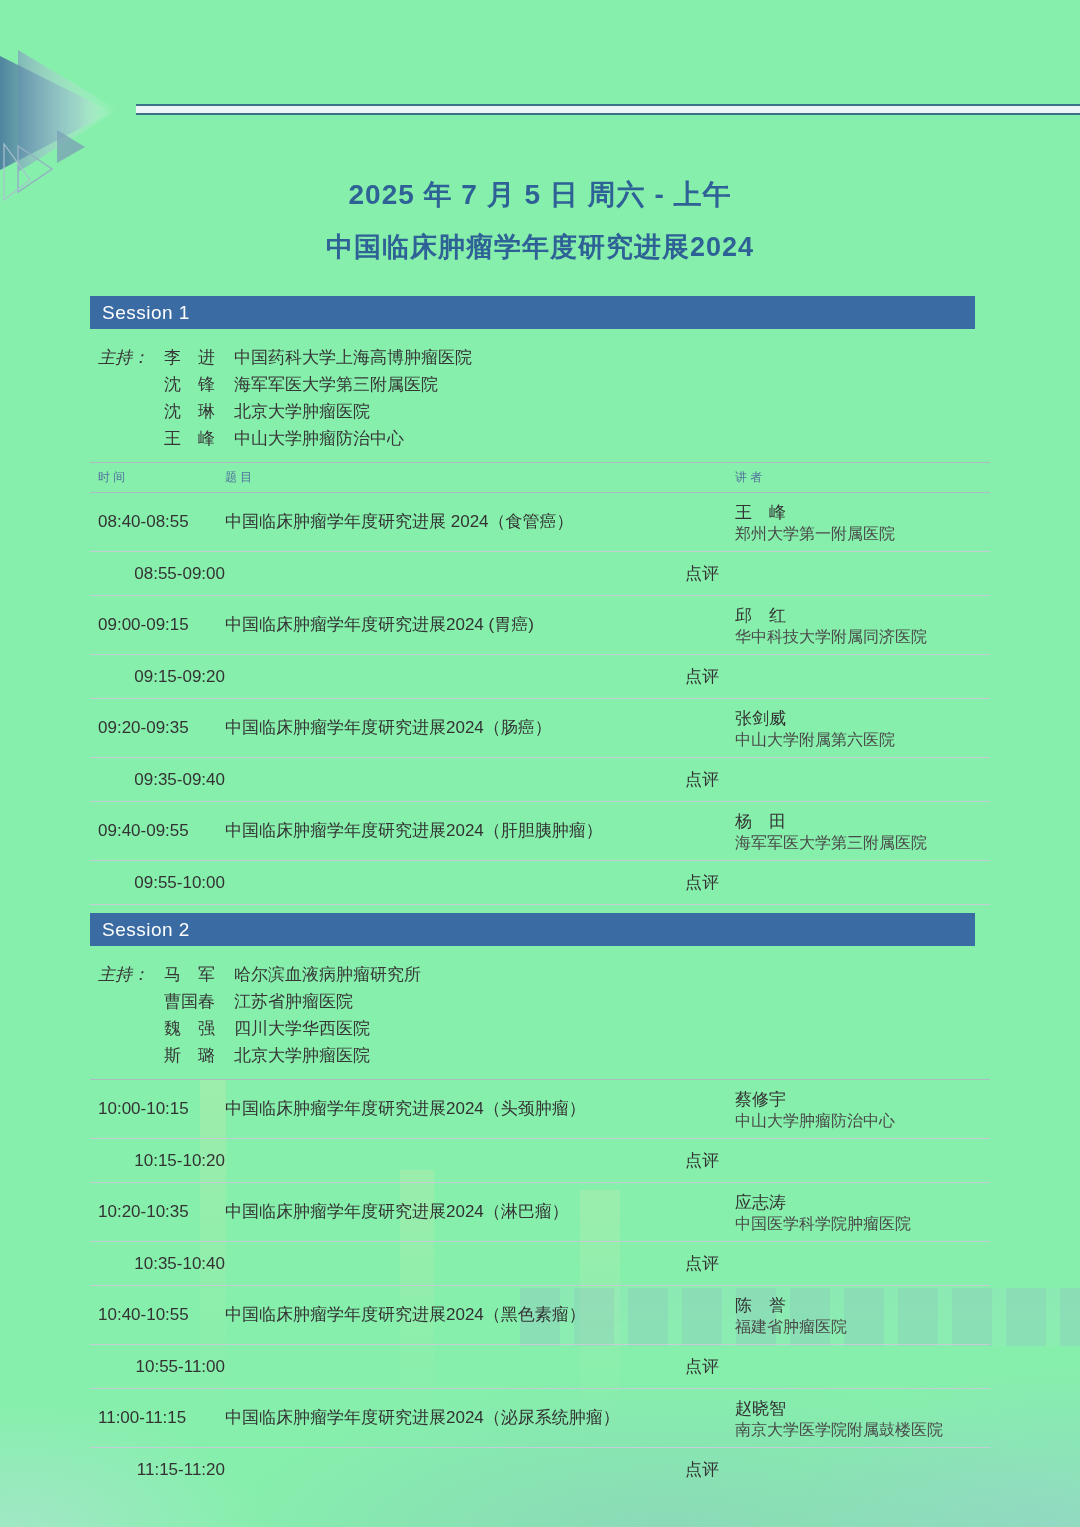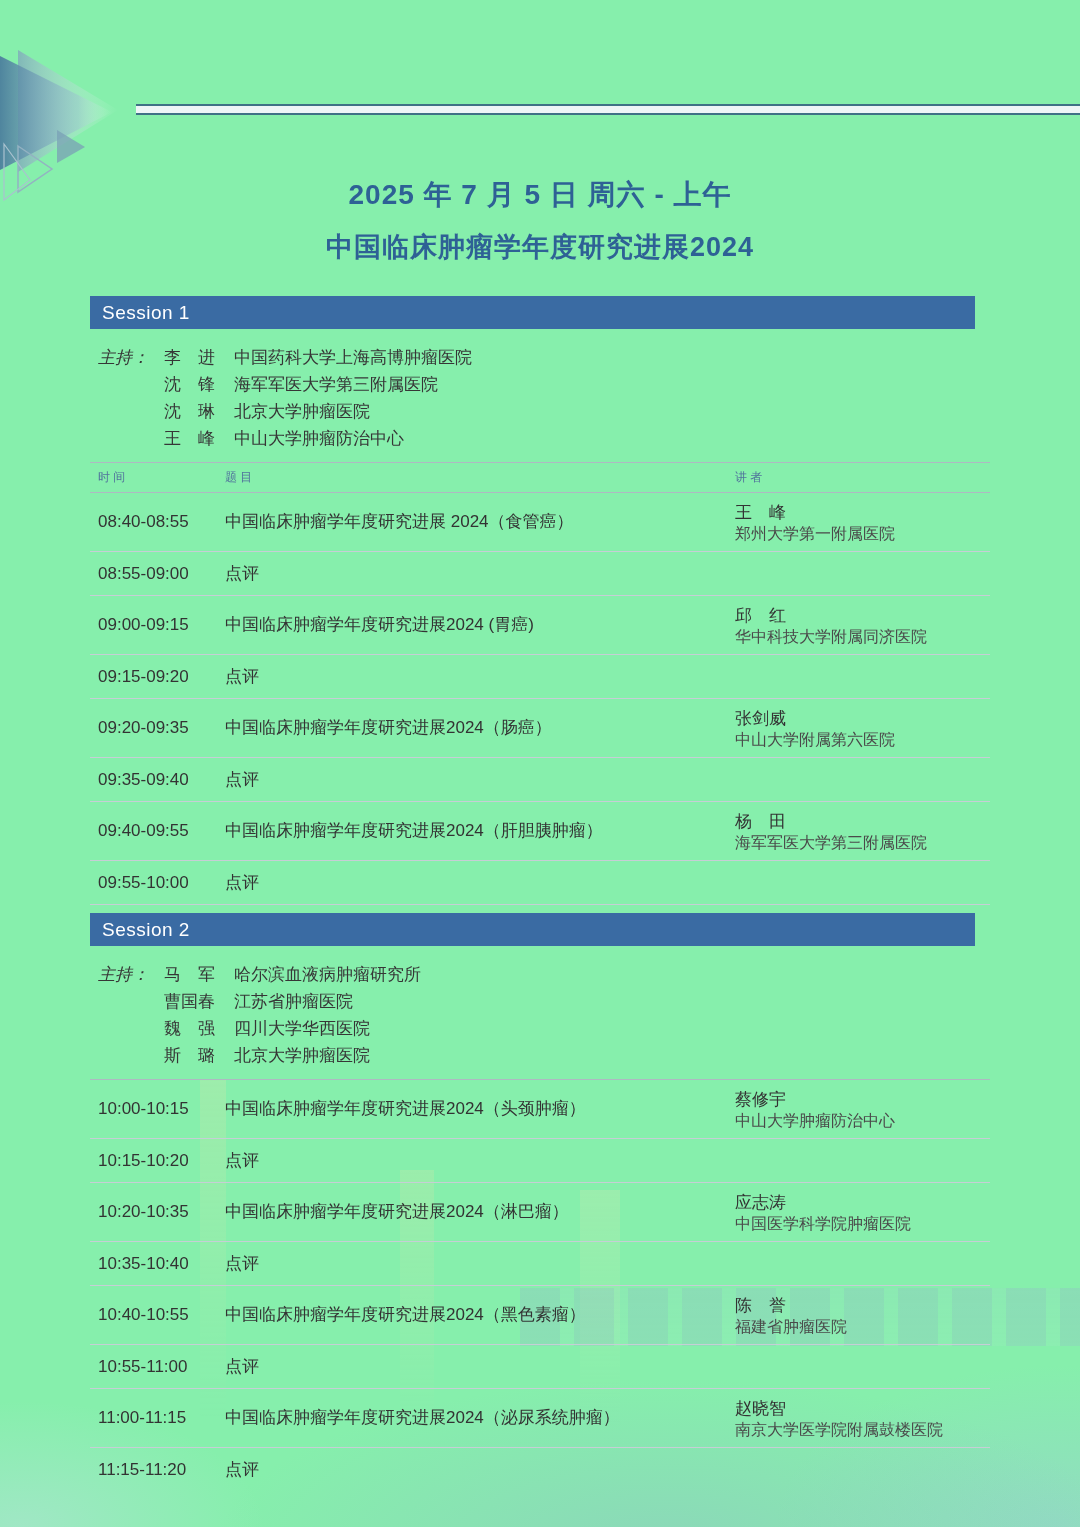--- a/index.html
+++ b/index.html
@@ -64,21 +64,21 @@
   .sched-head {
     display:flex; height:30px; align-items:center;
     border-bottom:1px solid #aeb9c2; color:#51749c; font-size:12px;
   }
   .col-time { width:135px; flex:0 0 135px; padding-left:8px; }
   .col-topic { width:510px; flex:0 0 510px; }
   .col-speaker { flex:1; }
 
   .row { display:flex; border-bottom:1px solid #c6ced5; align-items:center; }
   .row.lecture { min-height:59px; }
-  .row.comment { min-height:44px; }
+  .row.comment { min-height:44px;text-align:right; }
   .row:last-child { border-bottom:1px solid #c6ced5; }
   .sched.s2 .row:last-child { border-bottom:none; }
   .cell-time { width:135px; flex:0 0 135px; padding-left:8px; font-size:17px; color:#333; }
   .cell-topic { width:510px; flex:0 0 510px; font-size:17px; color:#333; line-height:24px; padding-right:16px; }
   .cell-speaker { flex:1; padding:7px 0; }
   .spk-name { font-size:17px; color:#333; line-height:23px; }
   .spk-affil { font-size:16px; color:#4a4a4a; line-height:20px; }
 </style>
 </head>
 <body>

